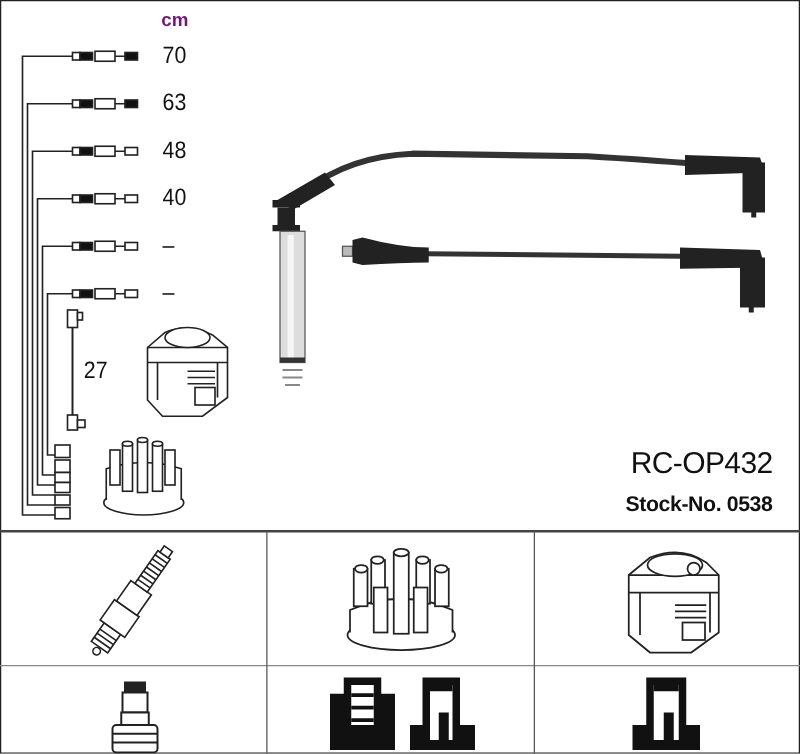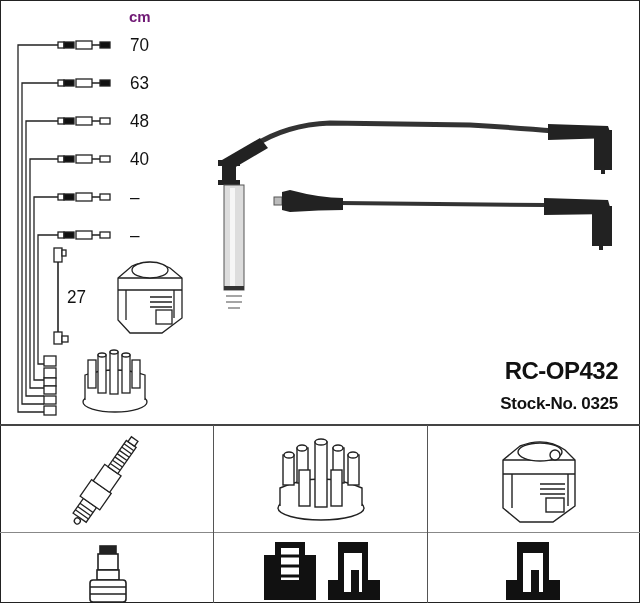--- a/index.html
+++ b/index.html
@@ -3,21 +3,21 @@
 <meta charset="utf-8">
 <style>
   html, body { margin: 0; padding: 0; background: #fff; }
   body { width: 640px; height: 603px; position: relative; overflow: hidden; font-family: "Liberation Sans", sans-serif; }
   .frame { position: absolute; left: 0; top: 0; width: 638px; height: 601px; border: 1px solid #222; }
   .hline { position: absolute; height: 2px; background: #444; }
   .vline { position: absolute; width: 1px; background: #555; }
   .cm { position: absolute; left: 129px; top: 8px; font-size: 15px; font-weight: bold; color: #701a75; }
   .len { position: absolute; left: 130px; font-size: 19px; color: #111; transform: scaleX(0.9); transform-origin: left; }
   .len27 { position: absolute; left: 67px; top: 286px; font-size: 19px; color: #111; transform: scaleX(0.9); transform-origin: left; }
-  .title { position: absolute; right: 22px; top: 357px; font-size: 24px; font-weight: bold; color: #111; letter-spacing: -0.5px; }
+  .title { position: absolute; right: 22px; top: 357px; font-size: 24px; font-weight: normal; color: #111; letter-spacing: -0.5px; }
   .stock { position: absolute; right: 22px; top: 394px; font-size: 17px; font-weight: bold; color: #111; letter-spacing: -0.3px; }
   svg { position: absolute; left: 0; top: 0; }
 </style>
 </head>
 <body>
 
 <div class="frame"></div>
 
 <div class="hline" style="left:0;top:424px;width:640px;"></div>
 <div class="hline" style="left:0;top:532px;width:640px;height:1px;background:#888;"></div>
@@ -27,21 +27,21 @@
 <div class="cm">cm</div>
 <div class="len" style="top:34px">70</div>
 <div class="len" style="top:72px">63</div>
 <div class="len" style="top:110px">48</div>
 <div class="len" style="top:148px">40</div>
 <div class="len" style="top:186px">–</div>
 <div class="len" style="top:224px">–</div>
 <div class="len27">27</div>
 
 <div class="title">RC-OP432</div>
-<div class="stock">Stock-No. 0325</div>
+<div class="stock">Stock-No. 0538</div>
 
 <svg width="640" height="603" viewBox="0 0 640 603">
 
   <g stroke="#222" fill="none" stroke-width="1.3">
 
     <path d="M58 45 H18 V412 H44"></path>
     <path d="M58 83 H22 V404 H44"></path>
     <path d="M58 121 H26 V396 H44"></path>
     <path d="M58 159 H30 V388 H44"></path>
     <path d="M58 197 H34 V380 H44"></path>

